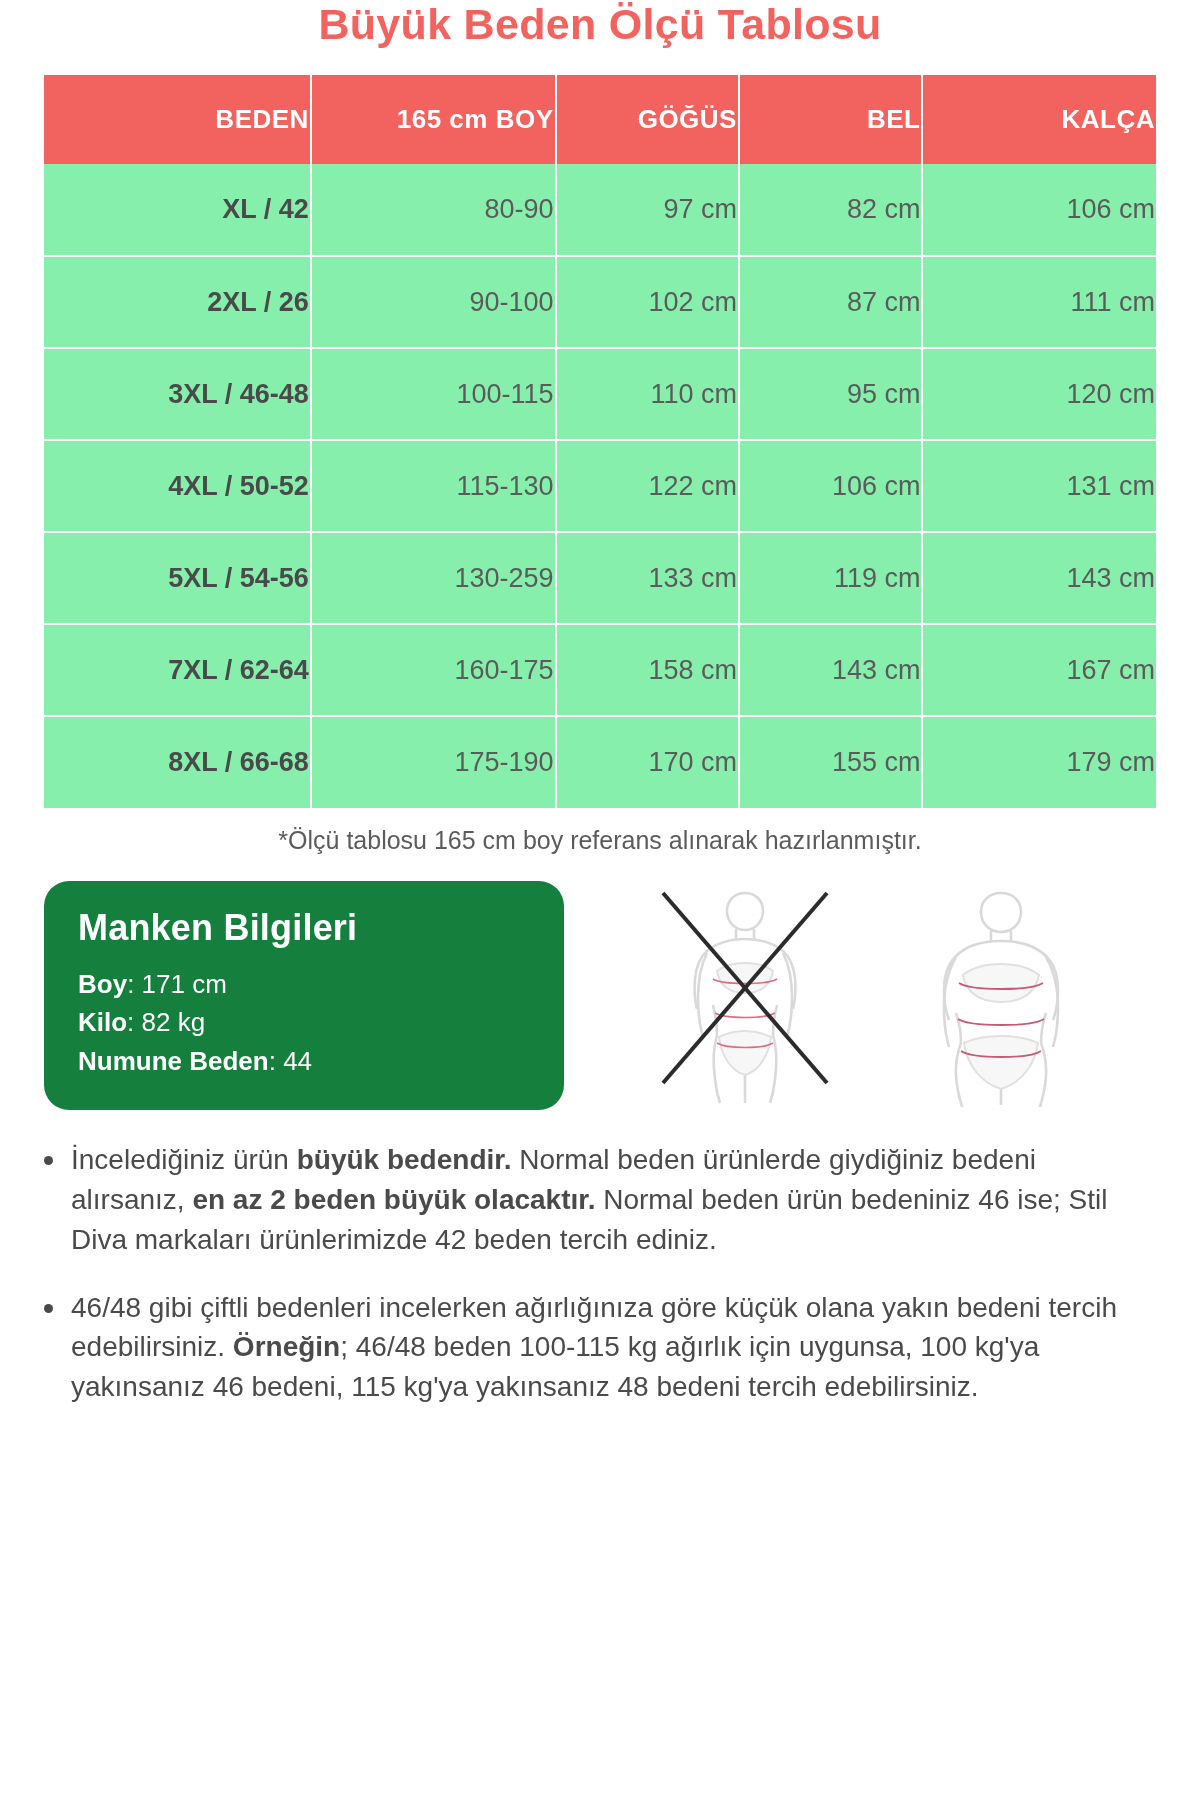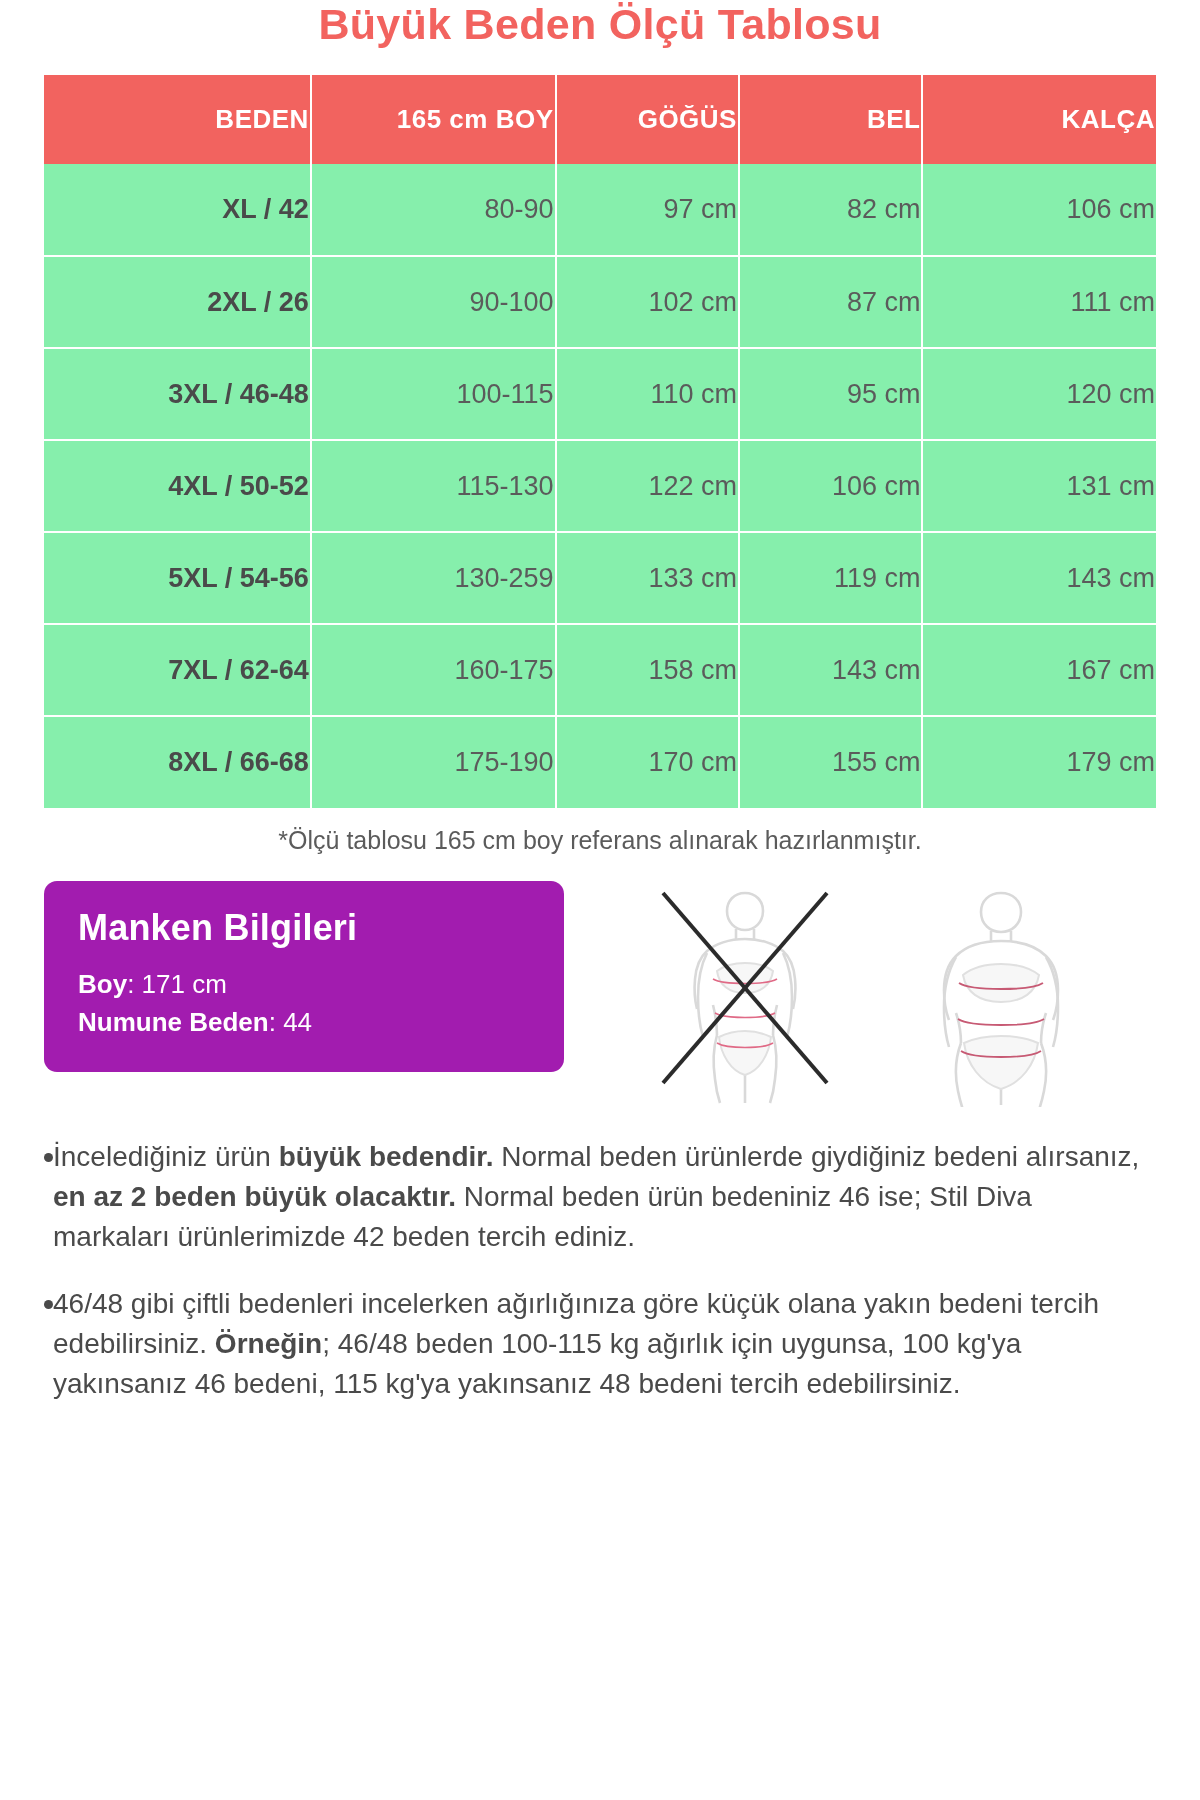--- a/index.html
+++ b/index.html
@@ -80,22 +80,22 @@
   }
 
   
   .mid-section {
     margin: 26px 44px 0 44px;
     display: flex;
     align-items: flex-start;
     gap: 26px;
   }
   .model-card {
-    background: #a21caf;
-    border-radius: 13px;
+    background: #15803d;
+    border-radius: 25px;
     color: #ffffff;
     padding: 26px 30px 30px 34px;
     width: 520px;
     flex: 0 0 520px;
   }
   .model-card h2 {
     margin: 0 0 16px 0;
     font-size: 36px;
     font-weight: bold;
     letter-spacing: 0.2px;
@@ -114,20 +114,21 @@
     padding-top: 6px;
   }
   .figure { position: relative; width: 200px; height: 220px; }
 
   
   .bullets {
     margin: 30px 44px 0 44px;
   }
   .bullet {
     display: flex;
+    gap: 18px;
     margin-bottom: 28px;
   }
   .bullet .dot {
     flex: 0 0 auto;
     margin-top: 16px;
     width: 9px;
     height: 9px;
     border-radius: 50%;
     background: #4a4a4a;
   }
@@ -210,20 +211,23 @@
       </tbody>
     </table>
     <div class="table-note">*Ölçü tablosu 165 cm boy referans alınarak hazırlanmıştır.</div>
   </div>
 
   <div class="mid-section">
     <div class="model-card">
       <h2>Manken Bilgileri</h2>
       <div class="model-row">
         <b>Boy</b><span>: 171 cm</span>
+      </div>
+      <div class="model-row">
+        <b>Kilo</b><span>: 82 kg</span>
       </div>
       <div class="model-row">
         <b>Numune Beden</b><span>: 44</span>
       </div>
     </div>
 
     <div class="figures">
       <div class="figure">
         <svg width="200" height="220" viewBox="0 0 200 220">
           <g fill="none" stroke="#d9d9d9" stroke-width="2.6">

